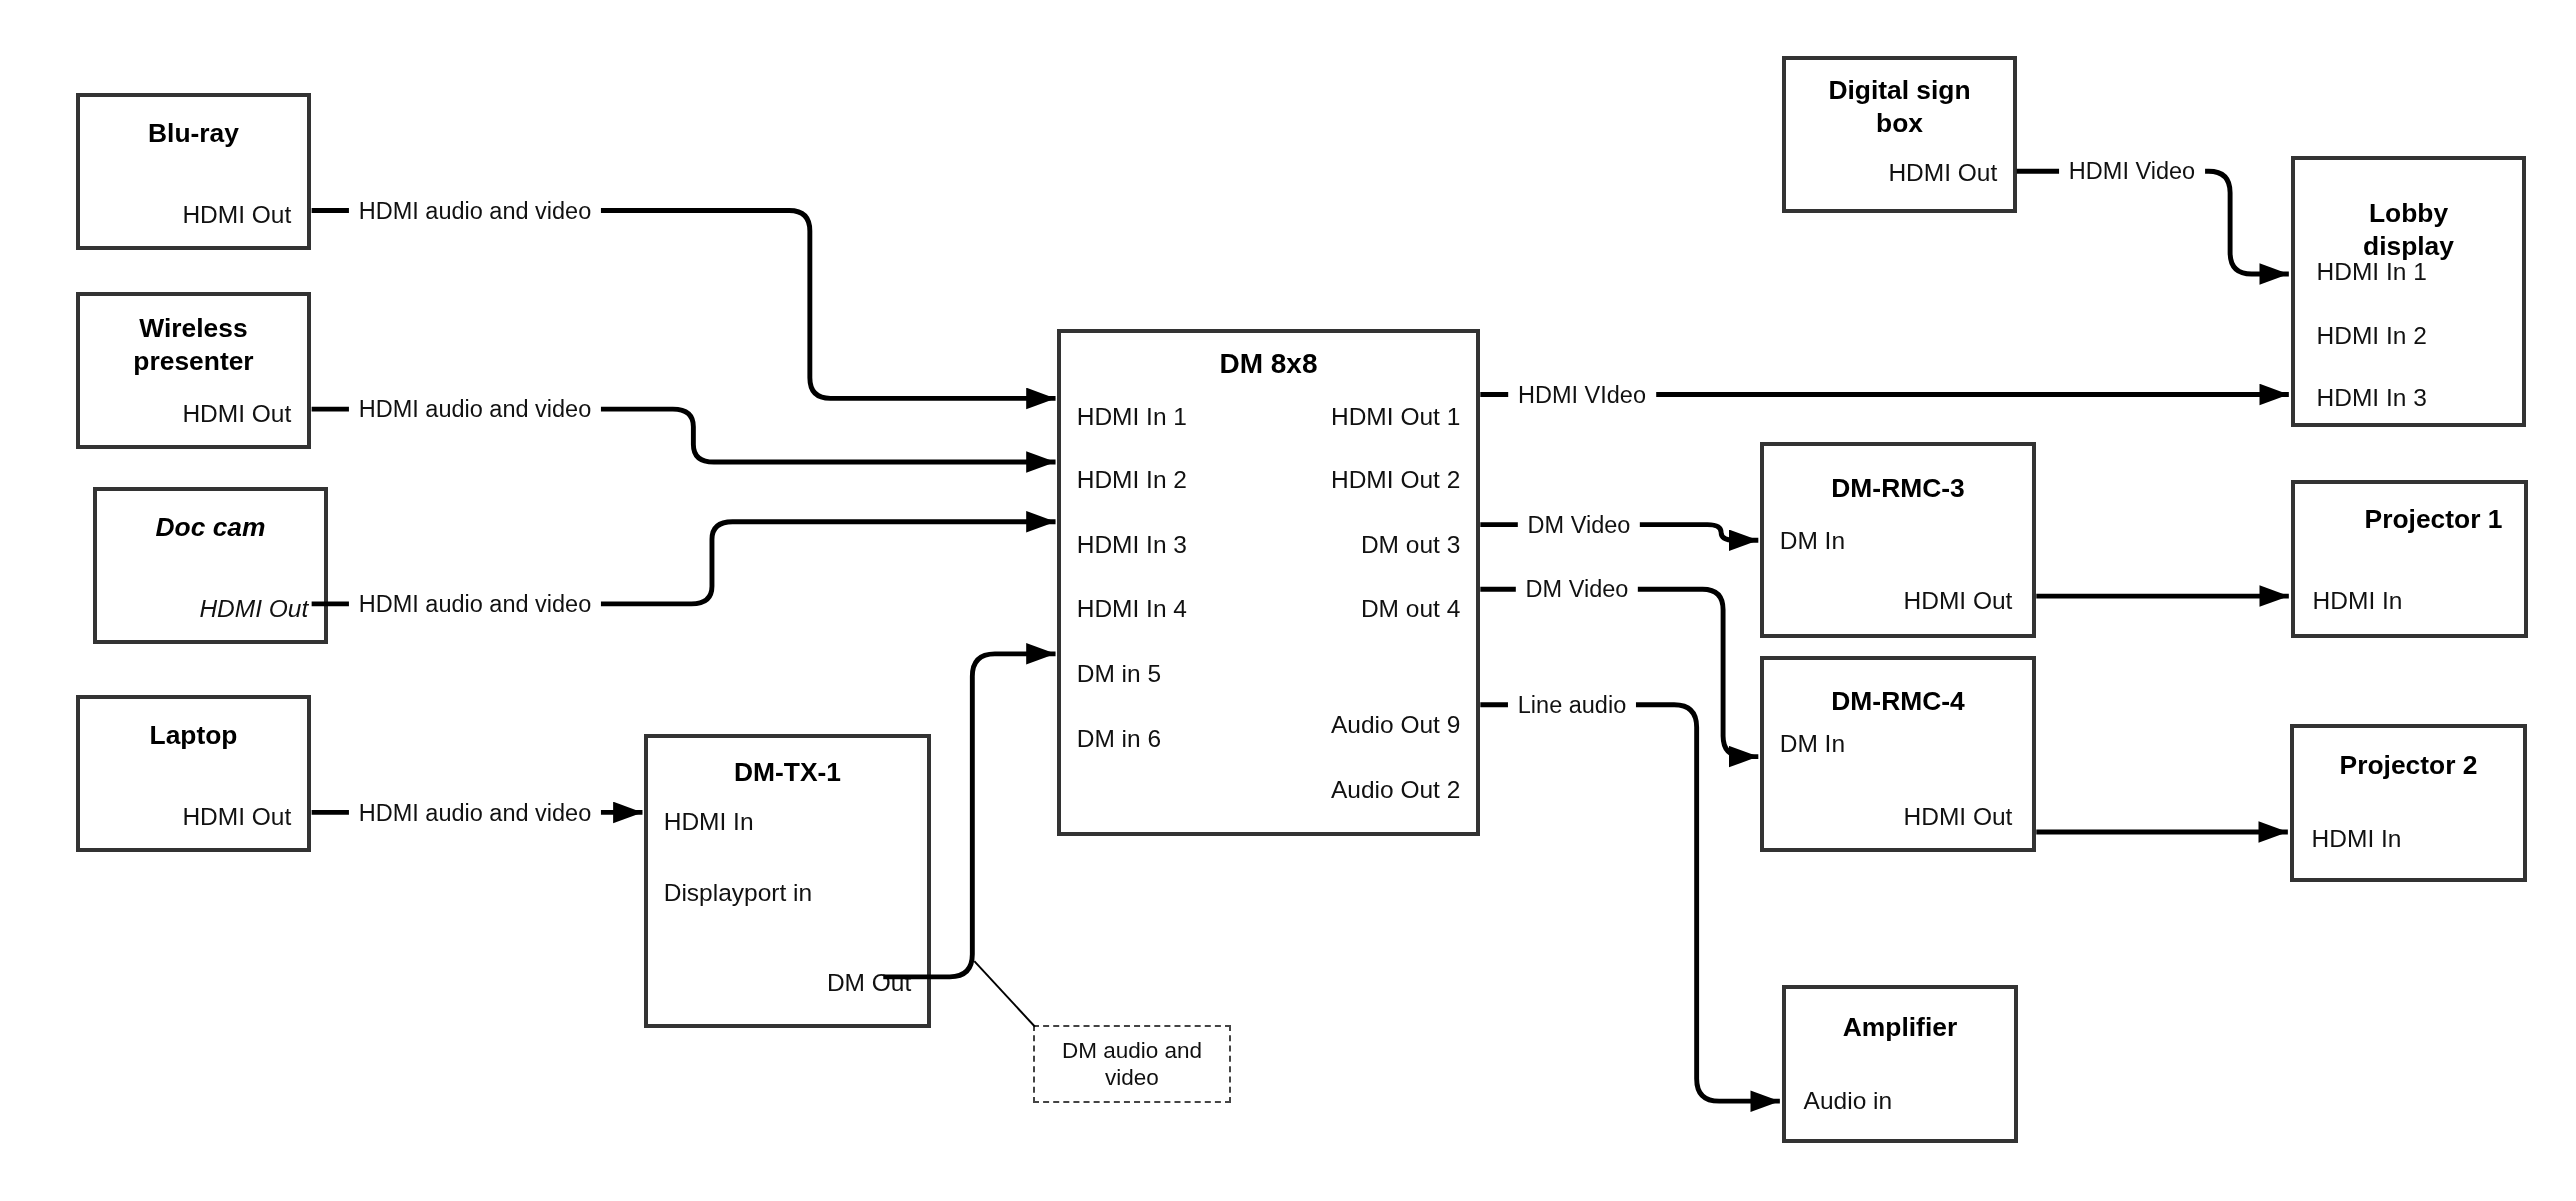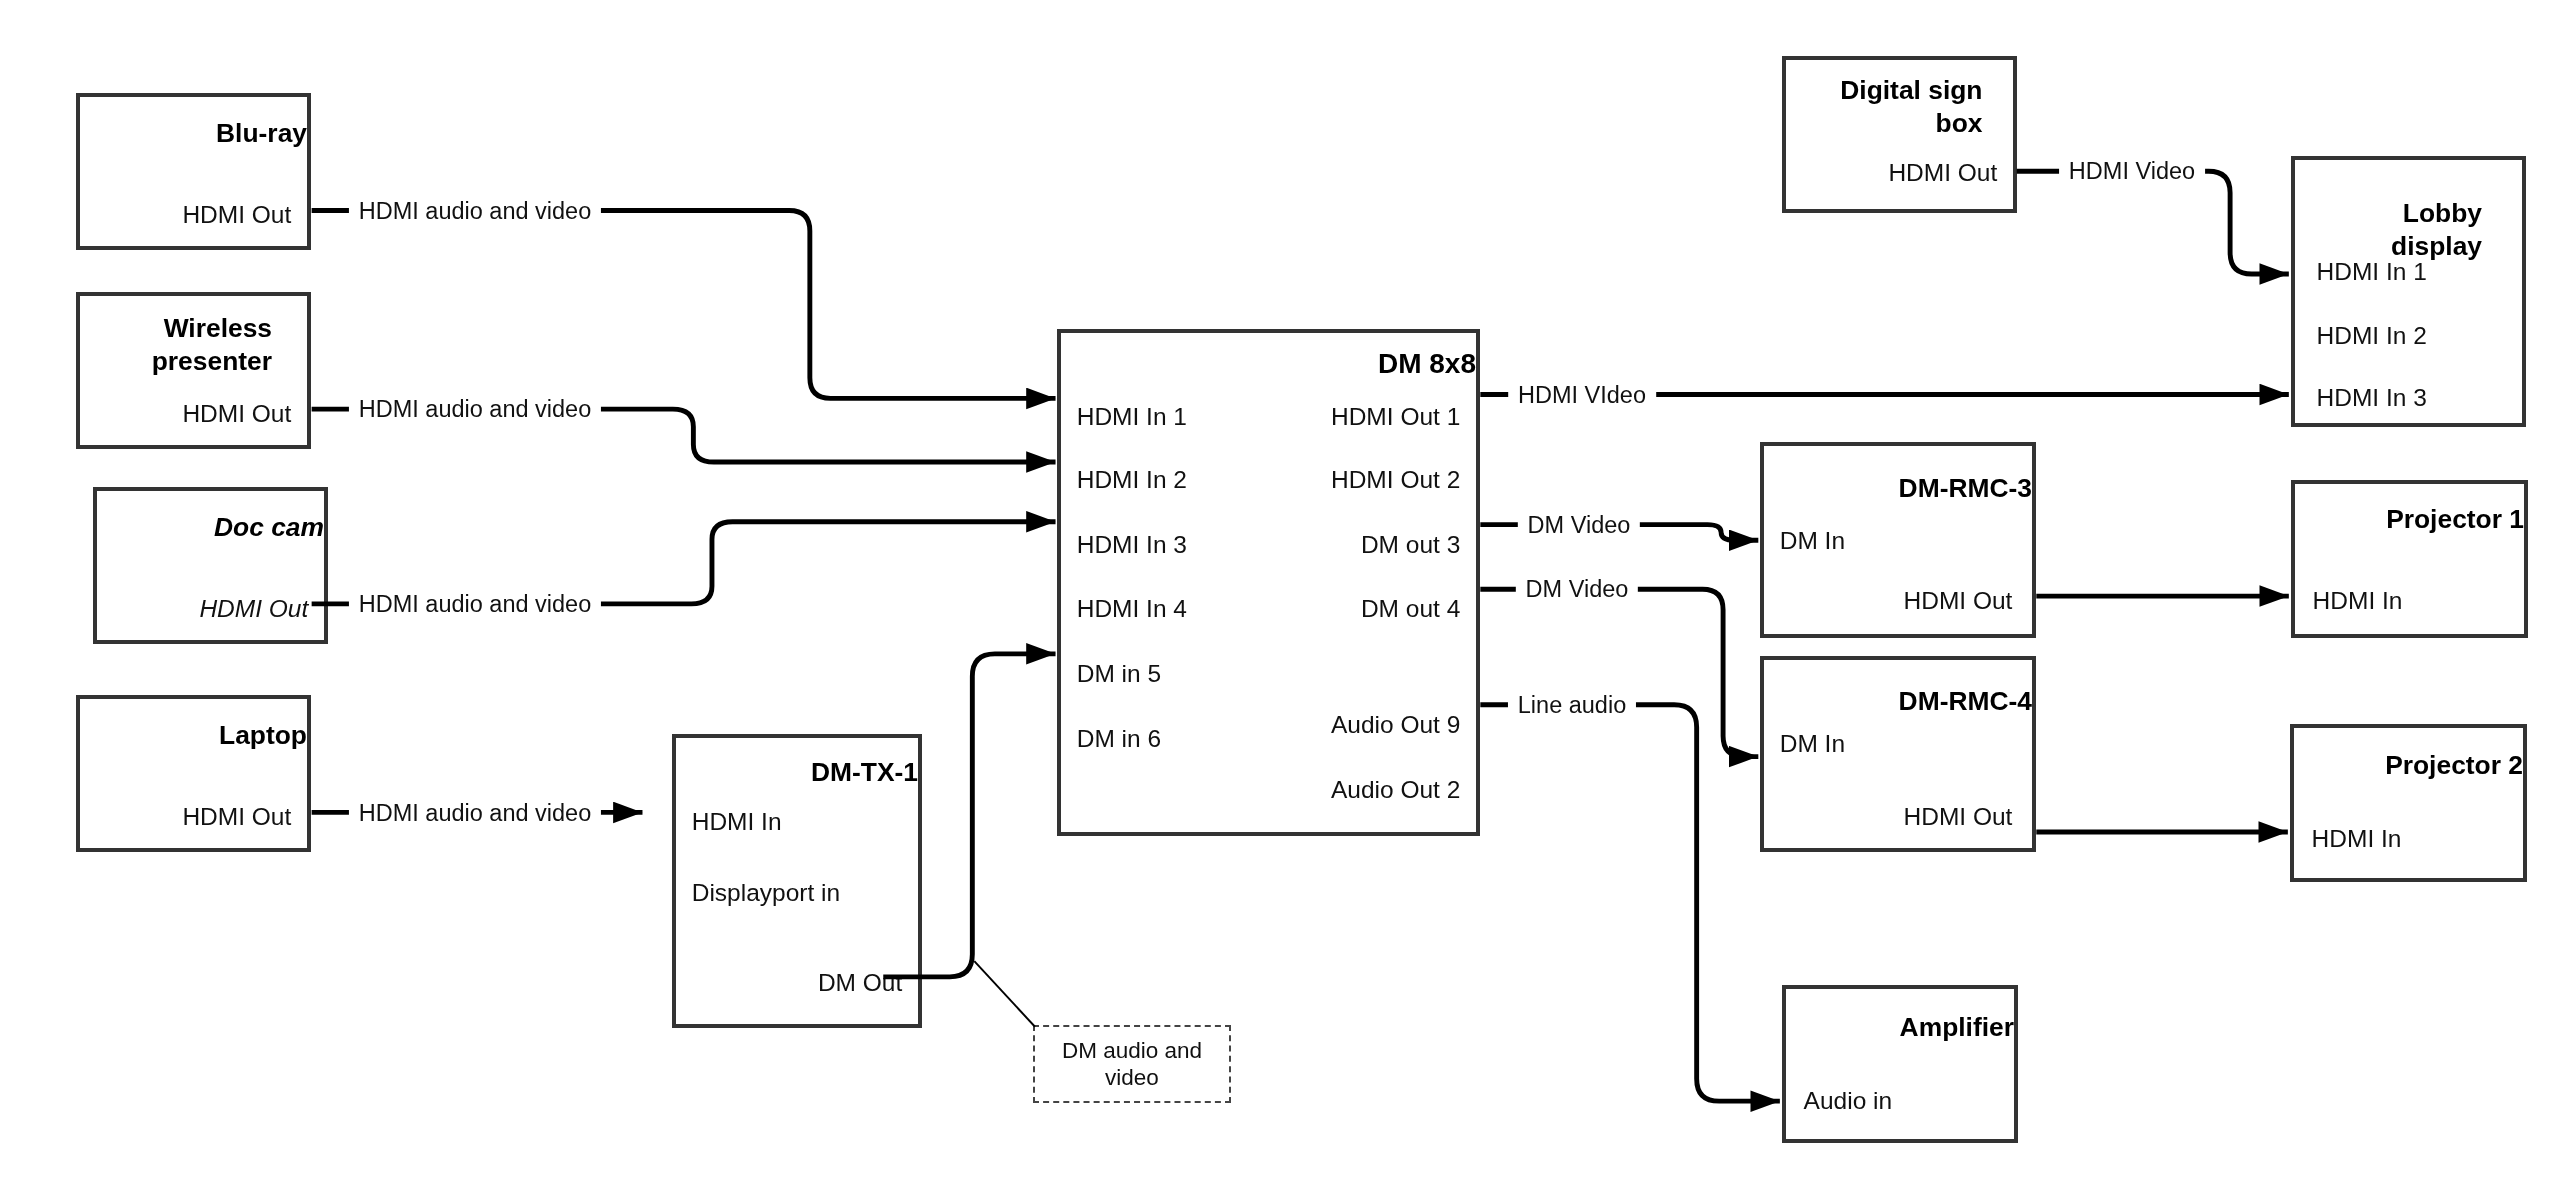--- a/index.html
+++ b/index.html
@@ -14,21 +14,21 @@
     position:absolute;
     background:#ffffff;
     border:4.9px solid #333333;
     box-sizing:border-box;
     z-index:1;
   }
   .node-title{
     font-weight:bold;
     font-size:26.4px;
     line-height:33px;
-    text-align:right;
+    text-align:center;
     color:#000000;
     margin-left:auto;margin-right:auto;
   }
   .big-title{font-size:28px;}
   .port{
     position:absolute;
     font-size:24.5px;
     line-height:29px;
     height:29px;
     color:#111111;
@@ -82,21 +82,21 @@
   <div class="node" style="left:93px;top:487px;width:235px;height:157px;font-style:italic;">
     <div class="node-title" style="margin-top:19.6px;">Doc cam</div>
     <div class="port pr" style="top:103px;">HDMI Out</div>
   </div>
 
   <div class="node" style="left:76px;top:695px;width:235px;height:157px;">
     <div class="node-title" style="margin-top:19.6px;">Laptop</div>
     <div class="port pr" style="top:103px;">HDMI Out</div>
   </div>
 
-  <div class="node" style="left:644px;top:734px;width:250px;height:294px;margin-left:28px;">
+  <div class="node" style="left:644px;top:734px;width:287px;height:294px;">
     <div class="node-title" style="margin-top:17.6px;">DM-TX-1</div>
     <div class="port pl" style="top:69px;">HDMI In</div>
     <div class="port pl" style="top:140px;">Displayport in</div>
     <div class="port pr" style="top:230px;">DM Out</div>
   </div>
 
   <div class="node" style="left:1057px;top:329px;width:423px;height:507px;">
     <div class="node-title big-title" style="margin-top:13.7px;">DM 8x8</div>
     <div class="port pl" style="top:69px;">HDMI In 1</div>
     <div class="port pl" style="top:132px;">HDMI In 2</div>

